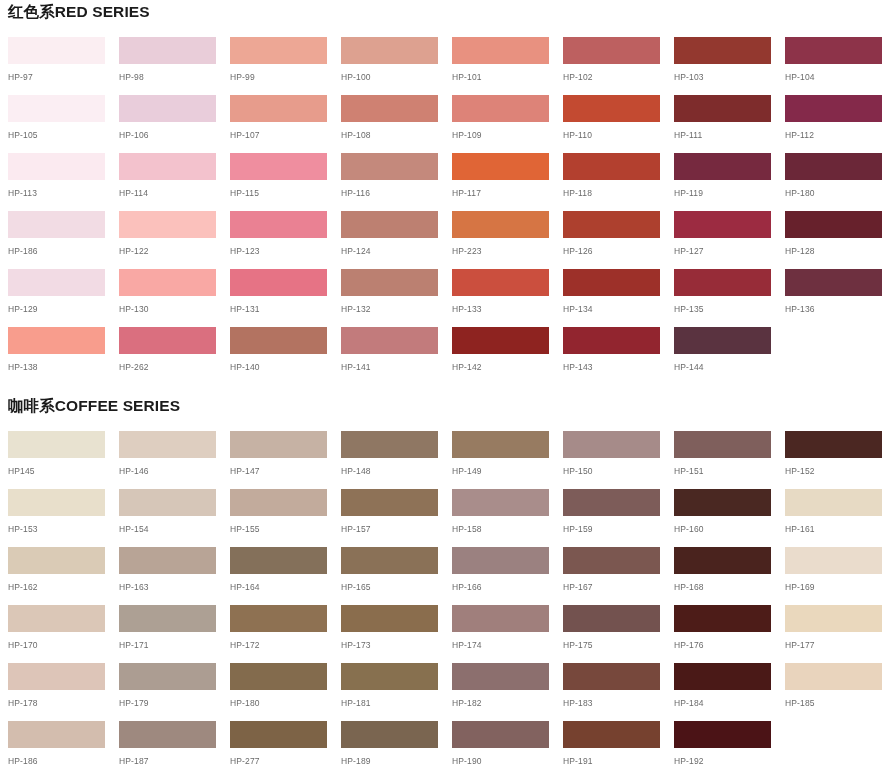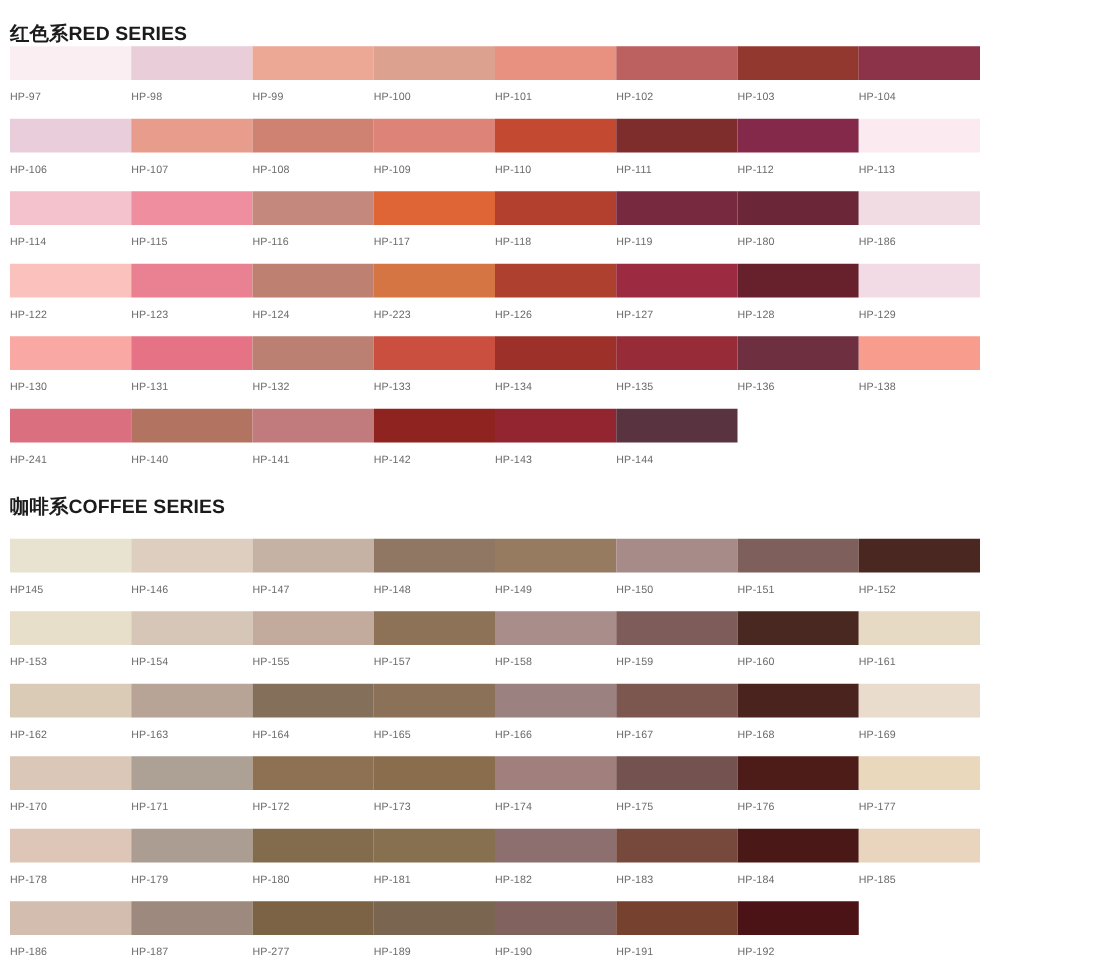--- a/index.html
+++ b/index.html
@@ -28,21 +28,21 @@
     font-weight: bold;
     color: #1b1b1b;
     letter-spacing: 0.1px;
     line-height: 1;
     white-space: nowrap;
   }
 
   .swatch-grid {
     display: grid;
     grid-template-columns: repeat(8, 97px);
-    column-gap: 0;
+    column-gap: 14px;
   }
 
   .swatch-cell {
     width: 97px;
     height: 58px;
     position: relative;
   }
 
   .swatch-chip {
     width: 97px;
@@ -54,21 +54,21 @@
     display: block;
     margin-top: 9px;
     font-size: 8.5px;
     color: #6a6a6a;
     line-height: 1;
     letter-spacing: 0.15px;
     white-space: nowrap;
   }
 
   
-  #red-title { position: absolute; left: 8px; top: 20px; }
+  #red-title { position: absolute; left: 8px; top: 4px; }
   #red-grid  { position: absolute; left: 8px; top: 37px; }
 
   
   #coffee-title { position: absolute; left: 8px; top: 398px; }
   #coffee-grid  { position: absolute; left: 8px; top: 431px; }
 </style>
 </head>
 <body>
 
 <div class="page">
@@ -102,20 +102,24 @@
         </div>
         <div class="swatch-cell">
           <span class="swatch-chip" style="background-color: rgb(147, 56, 47);"></span>
           <span class="swatch-label">HP-103</span>
         </div>
         <div class="swatch-cell">
           <span class="swatch-chip" style="background-color: rgb(141, 51, 73);"></span>
           <span class="swatch-label">HP-104</span>
         </div>
         <div class="swatch-cell">
+          <span class="swatch-chip" style="background-color: rgb(251, 238, 243);"></span>
+          <span class="swatch-label">HP-105</span>
+        </div>
+        <div class="swatch-cell">
           <span class="swatch-chip" style="background-color: rgb(233, 205, 219);"></span>
           <span class="swatch-label">HP-106</span>
         </div>
         <div class="swatch-cell">
           <span class="swatch-chip" style="background-color: rgb(231, 156, 140);"></span>
           <span class="swatch-label">HP-107</span>
         </div>
         <div class="swatch-cell">
           <span class="swatch-chip" style="background-color: rgb(207, 129, 114);"></span>
           <span class="swatch-label">HP-108</span>
@@ -231,21 +235,21 @@
         <div class="swatch-cell">
           <span class="swatch-chip" style="background-color: rgb(110, 48, 64);"></span>
           <span class="swatch-label">HP-136</span>
         </div>
         <div class="swatch-cell">
           <span class="swatch-chip" style="background-color: rgb(248, 157, 141);"></span>
           <span class="swatch-label">HP-138</span>
         </div>
         <div class="swatch-cell">
           <span class="swatch-chip" style="background-color: rgb(218, 111, 127);"></span>
-          <span class="swatch-label">HP-241</span>
+          <span class="swatch-label">HP-262</span>
         </div>
         <div class="swatch-cell">
           <span class="swatch-chip" style="background-color: rgb(179, 115, 97);"></span>
           <span class="swatch-label">HP-140</span>
         </div>
         <div class="swatch-cell">
           <span class="swatch-chip" style="background-color: rgb(194, 123, 124);"></span>
           <span class="swatch-label">HP-141</span>
         </div>
         <div class="swatch-cell">

